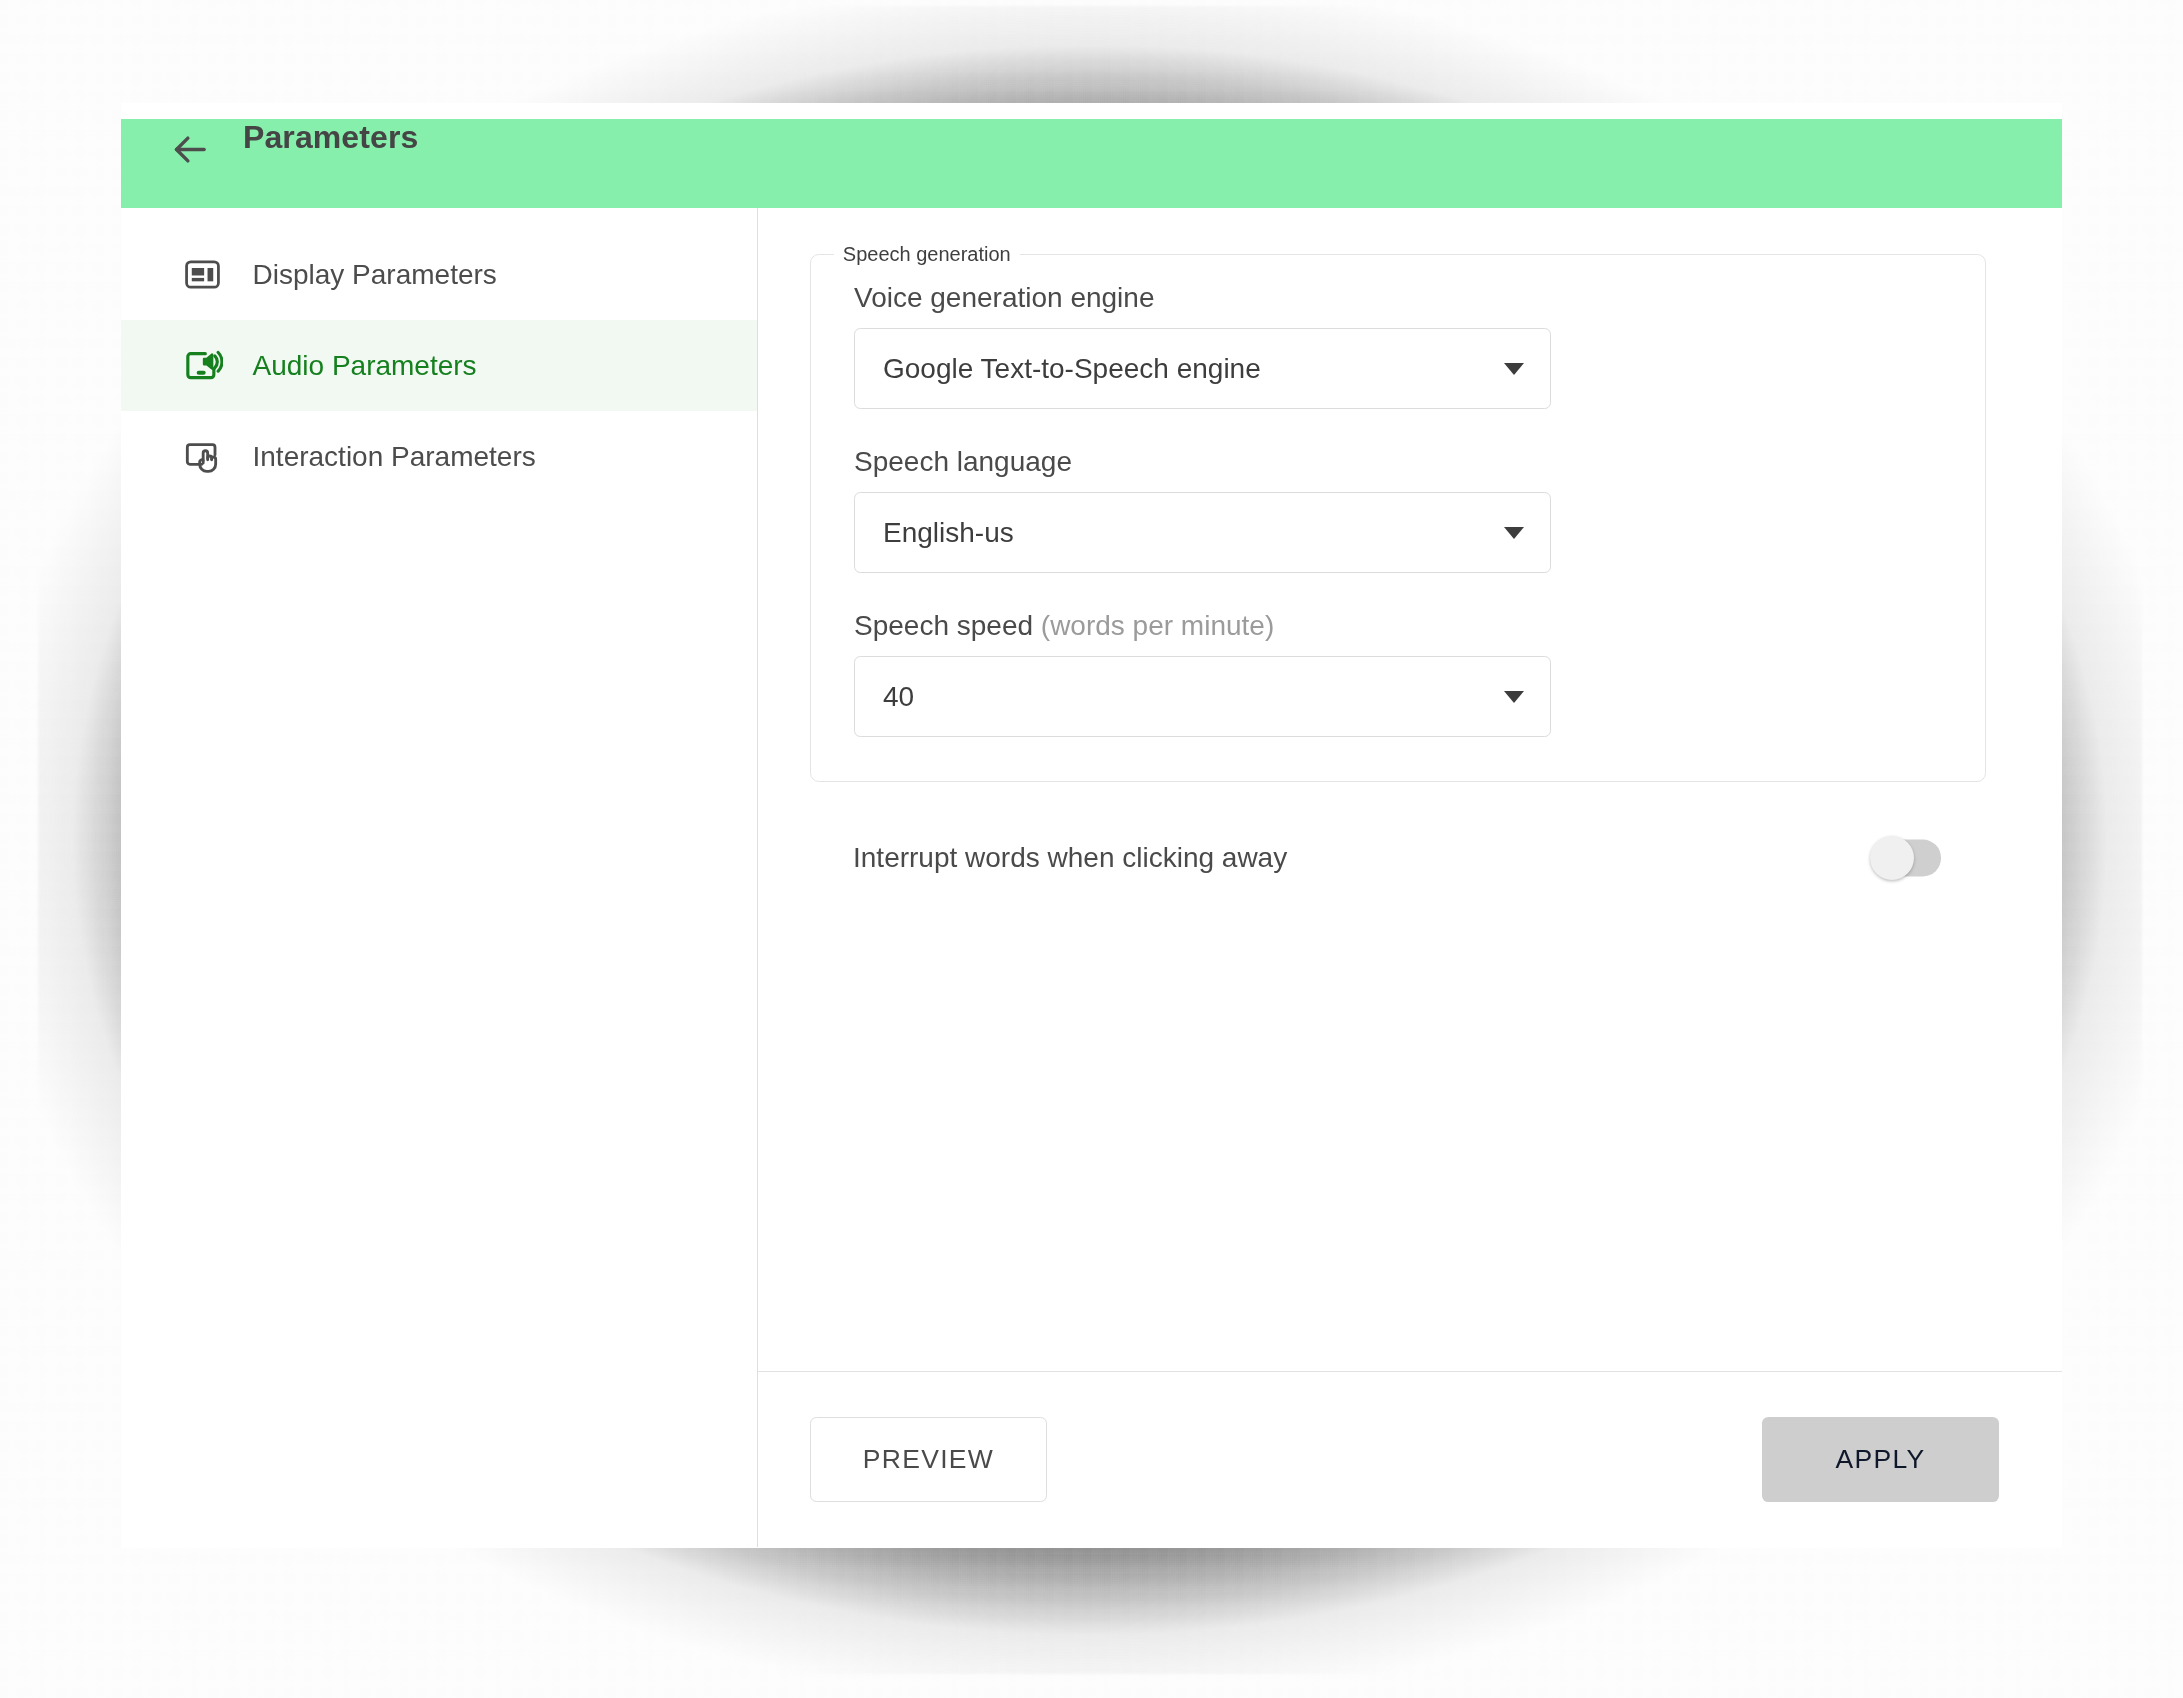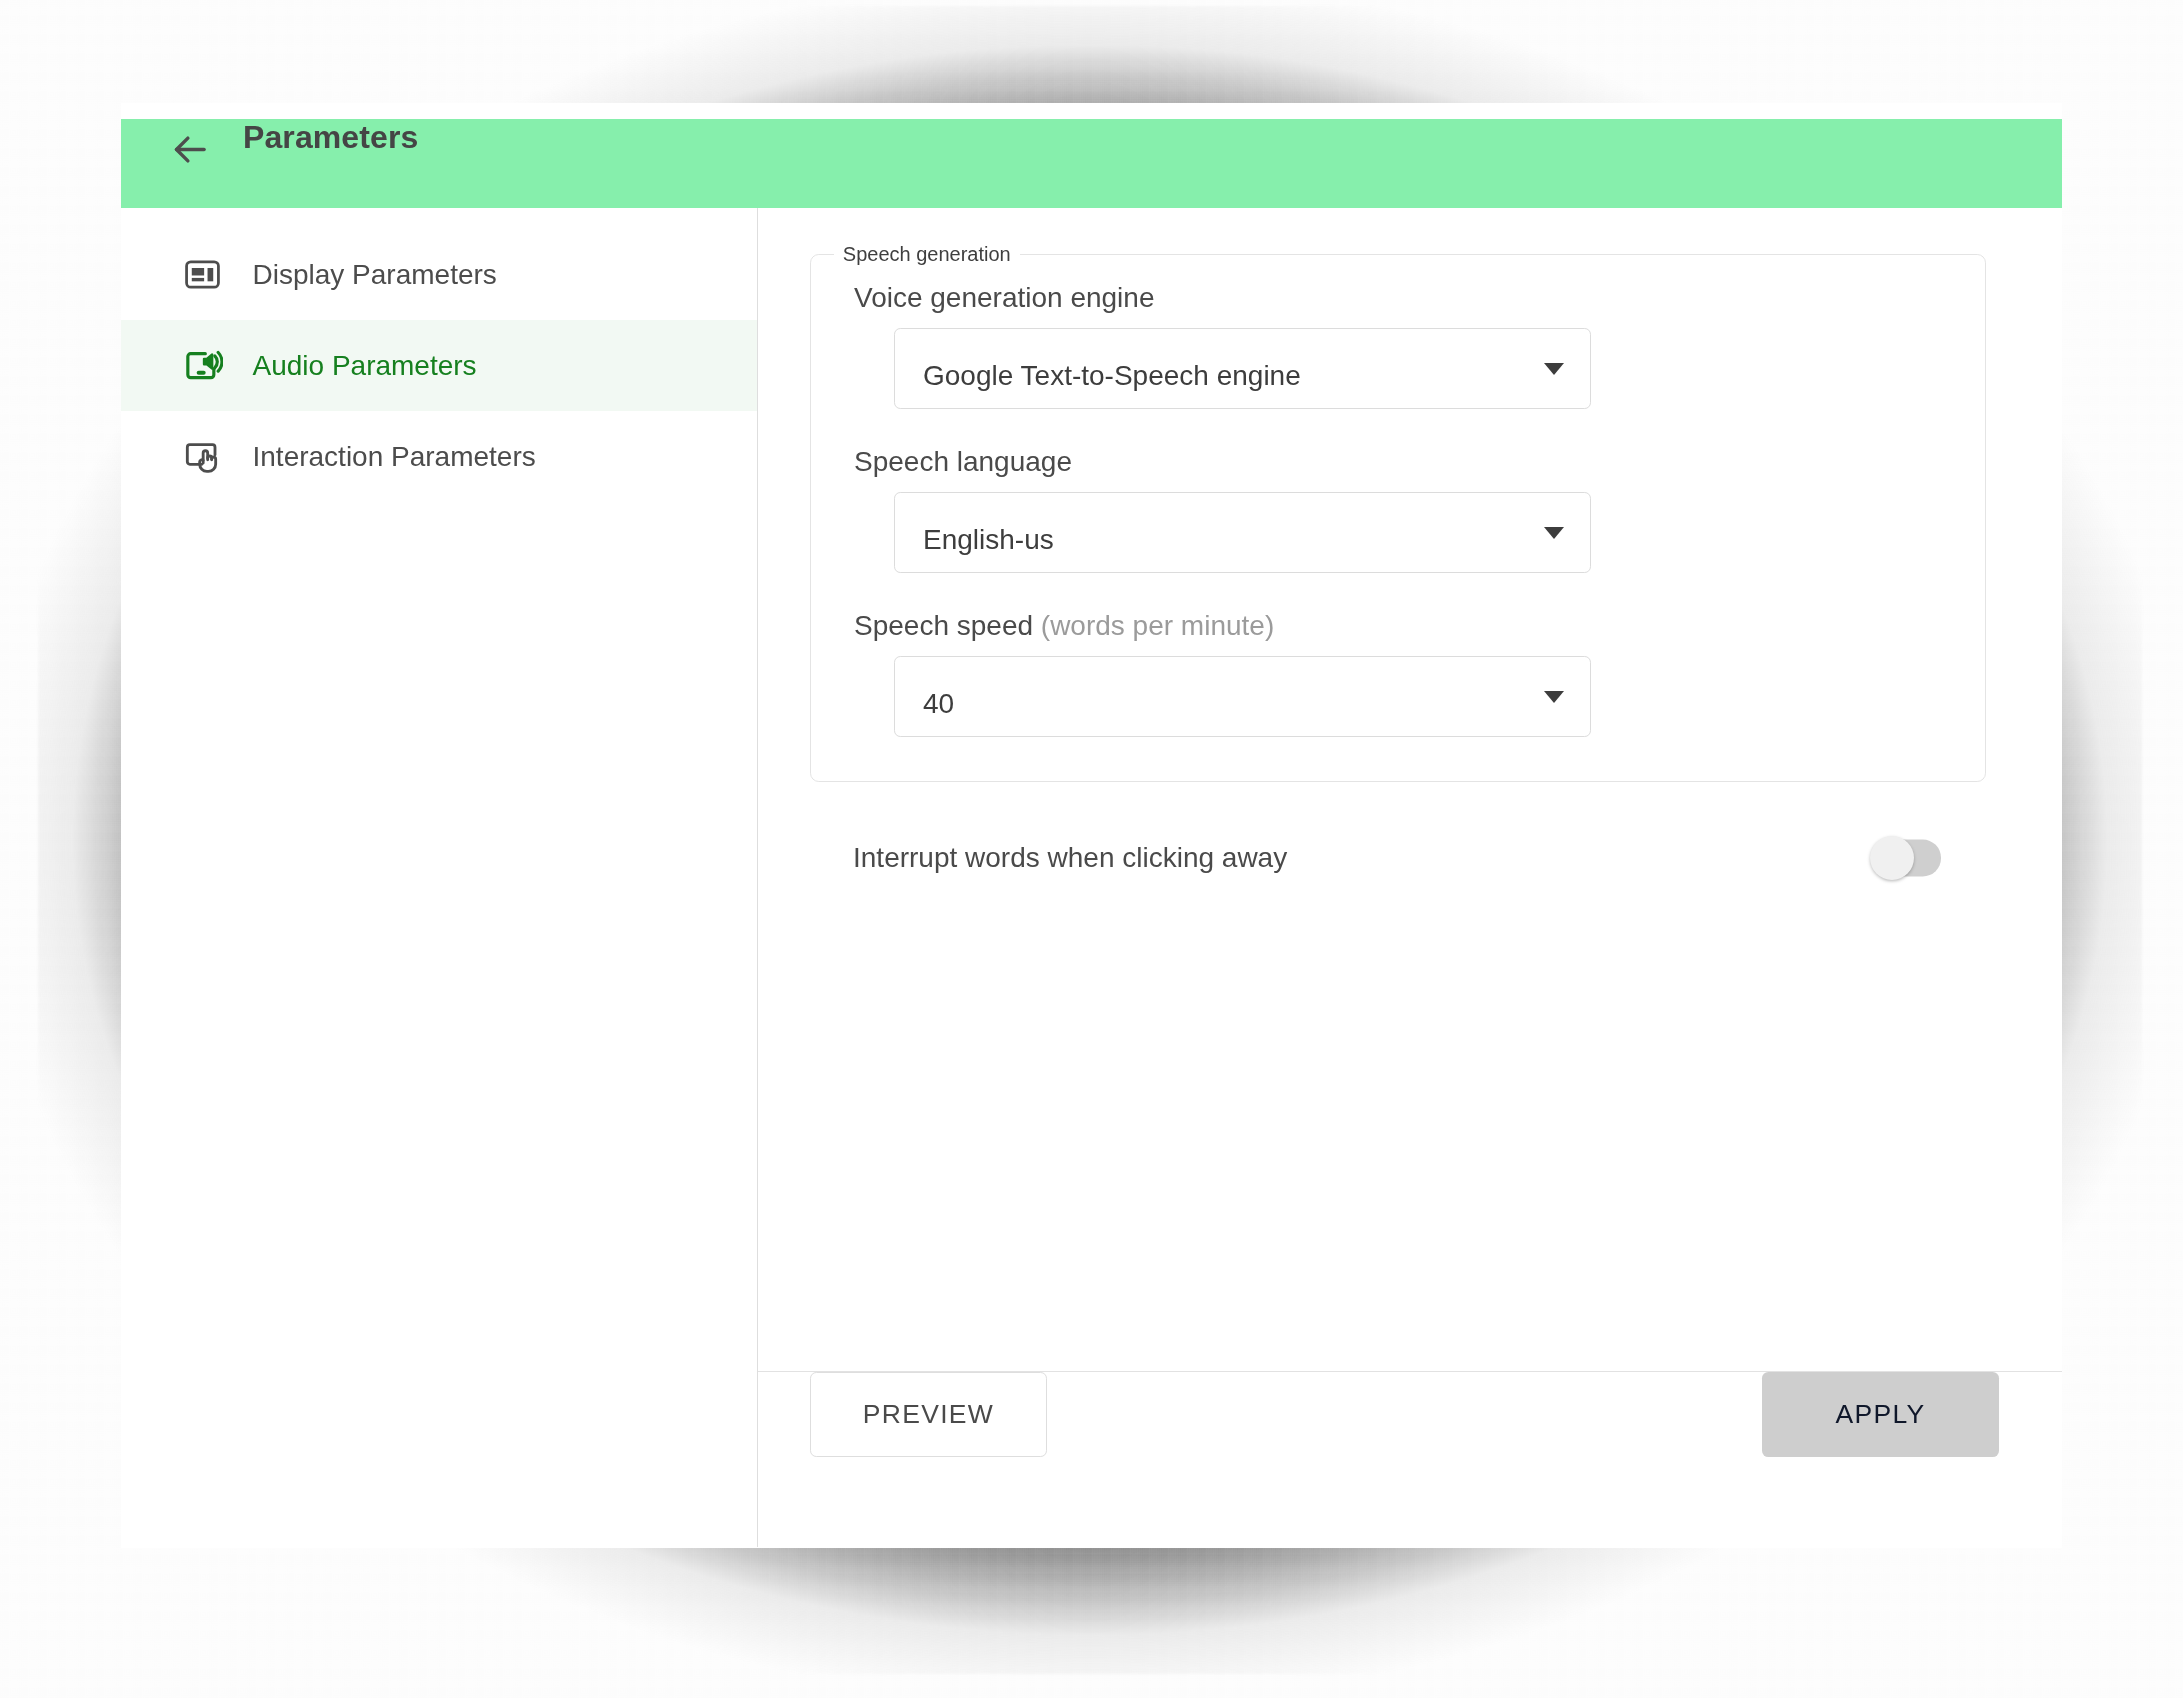--- a/index.html
+++ b/index.html
@@ -179,24 +179,23 @@
   .field-label .hint { color: #9b9b9b; }
 
   .select-box {
     position: relative;
     width: 697px;
     height: 81px;
     border: 1.3px solid #dcdcdc;
     border-radius: 6.3px;
     background: #ffffff;
     display: flex;
-    align-items: flex-end;
+    align-items: center;
     padding: 16px 28px;
     cursor: pointer;
-    margin-left: 40px;
   }
   .select-value {
     font-size: 28px;
     color: #3d3d3d;
     white-space: nowrap;
   }
   .select-caret {
     position: absolute;
     right: 26.5px;
     top: 50%;
@@ -251,21 +250,21 @@
 
   
   .footer {
     position: absolute;
     left: 0;
     bottom: 0;
     width: 100%;
     height: 176px;
     border-top: 1.9px solid #e2e2e2;
     display: flex;
-    align-items: flex-start;
+    align-items: center;
     justify-content: space-between;
     padding: 0 63px 0 52px;
   }
   .btn {
     height: 85px;
     min-width: 237px;
     border-radius: 6.3px;
     font-size: 26.5px;
     font-family: "Liberation Sans", sans-serif;
     letter-spacing: 1.3px;

